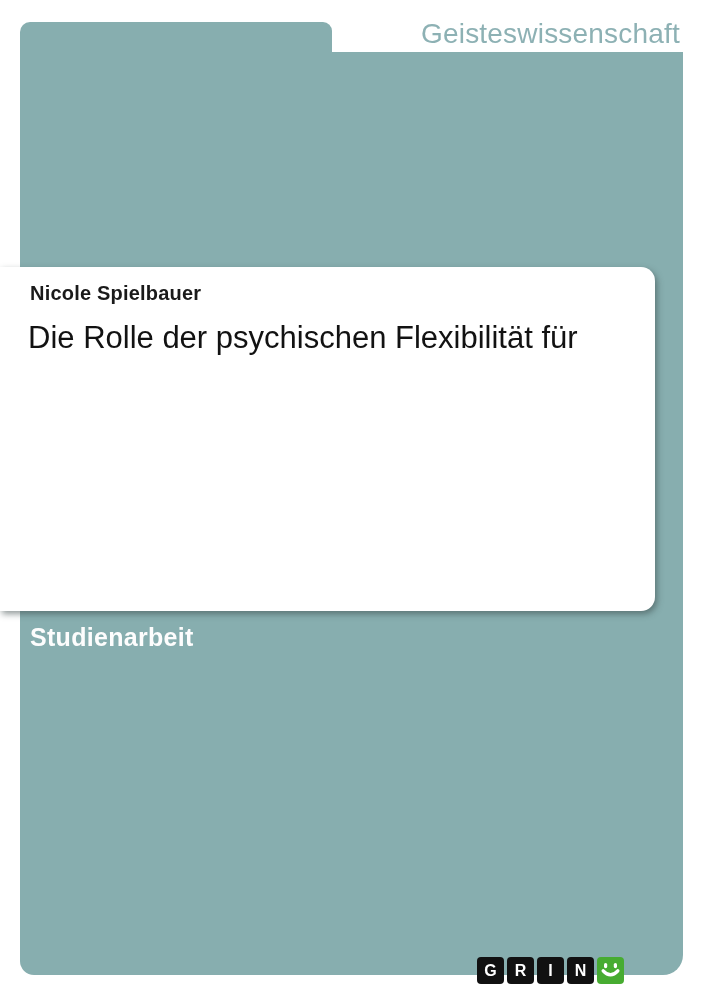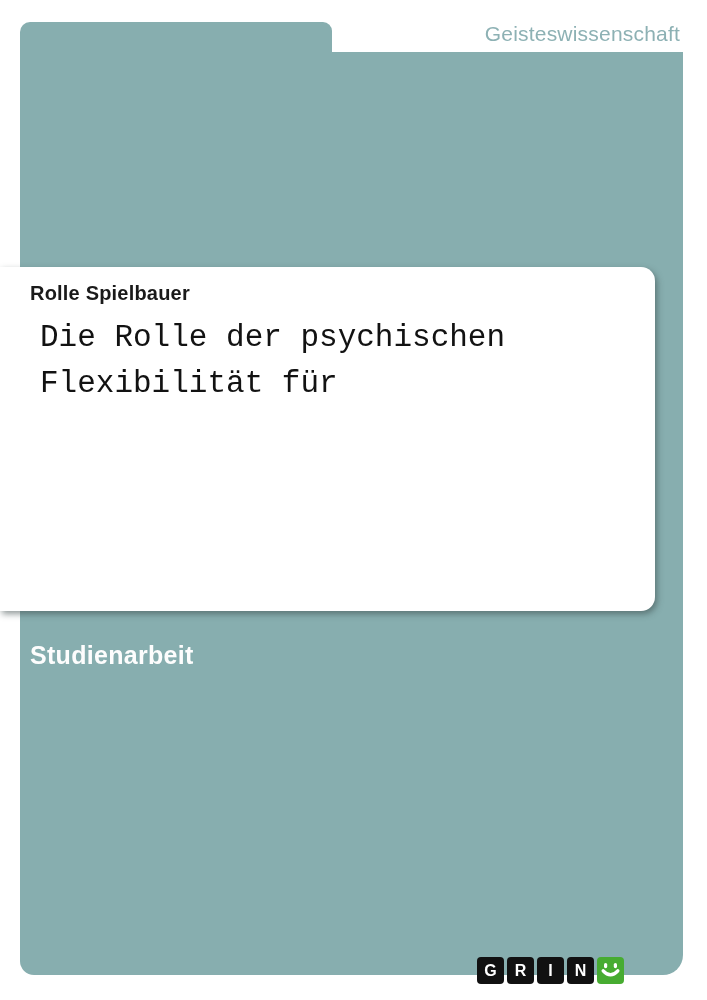--- a/index.html
+++ b/index.html
@@ -24,21 +24,21 @@
     position: absolute;
     left: 20px; top: 52px;
     width: 663px; height: 923px;
     background: #87aeaf;
     border-radius: 0 0 20px 14px;
   }
   
   .category {
     position: absolute;
     top: 21px; right: 27px;
-    font-size: 21px;
+    font-size: 28px;
     line-height: 26px;
     color: #8db1b4;
     letter-spacing: 0.2px;
     text-align: right;
   }
   
   .card {
     position: absolute;
     left: 0; top: 267px;
     width: 655px; height: 344px;
@@ -52,36 +52,34 @@
     font-size: 20px;
     line-height: 28px;
     font-weight: bold;
     color: #1a1a1a;
     letter-spacing: 0.2px;
   }
   .title {
     position: absolute;
     left: 28px; top: 48px;
     width: 610px;
-    font-family: Liberation Mono, monospace;
+    font-family: Liberation Sans, sans-serif;
     font-size: 31px;
     line-height: 46px;
     color: #121212;
-    margin-left: 12px;
   }
   
   .doc-type {
     position: absolute;
     left: 30px; top: 620px;
     font-size: 25px;
     line-height: 34px;
     font-weight: bold;
     color: #fdfdfd;
     letter-spacing: 0.3px;
-    margin-top: 18px;
   }
   
   .grin-logo {
     position: absolute;
     left: 477px; top: 957px;
     display: flex;
     gap: 3px;
   }
   .logo-box {
     width: 27px; height: 27px;
@@ -103,21 +101,21 @@
 <body>
 
 <div class="page">
 
   <div class="tab"></div>
   <div class="teal-body"></div>
 
   <div class="category">Geisteswissenschaft</div>
 
   <div class="card">
-    <div class="author">Rolle Spielbauer</div>
+    <div class="author">Nicole Spielbauer</div>
     <div class="title">
       <div>Die Rolle der psychischen Flexibilität für</div>
     </div>
   </div>
 
   <div class="doc-type">Studienarbeit</div>
 
   <div class="grin-logo">
     <div class="logo-box logo-letter-box">
       <span>G</span>

